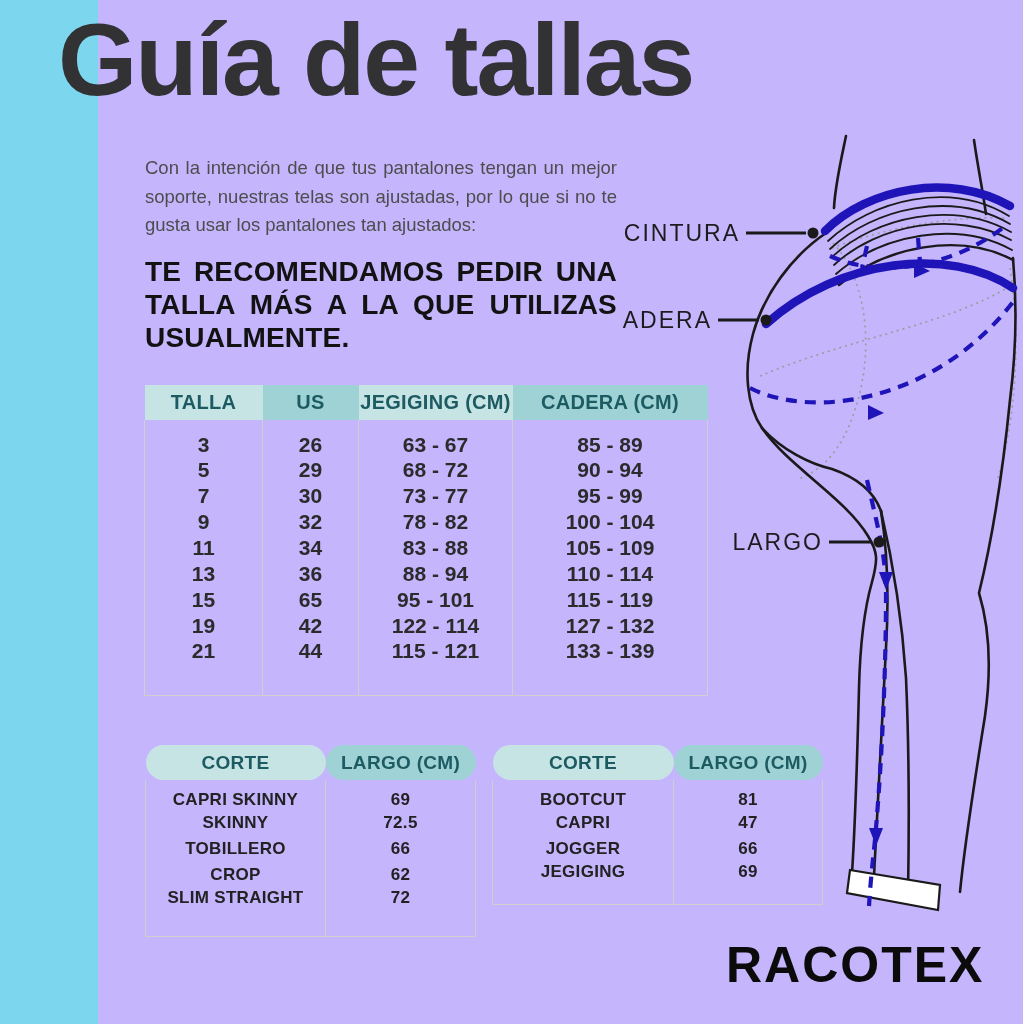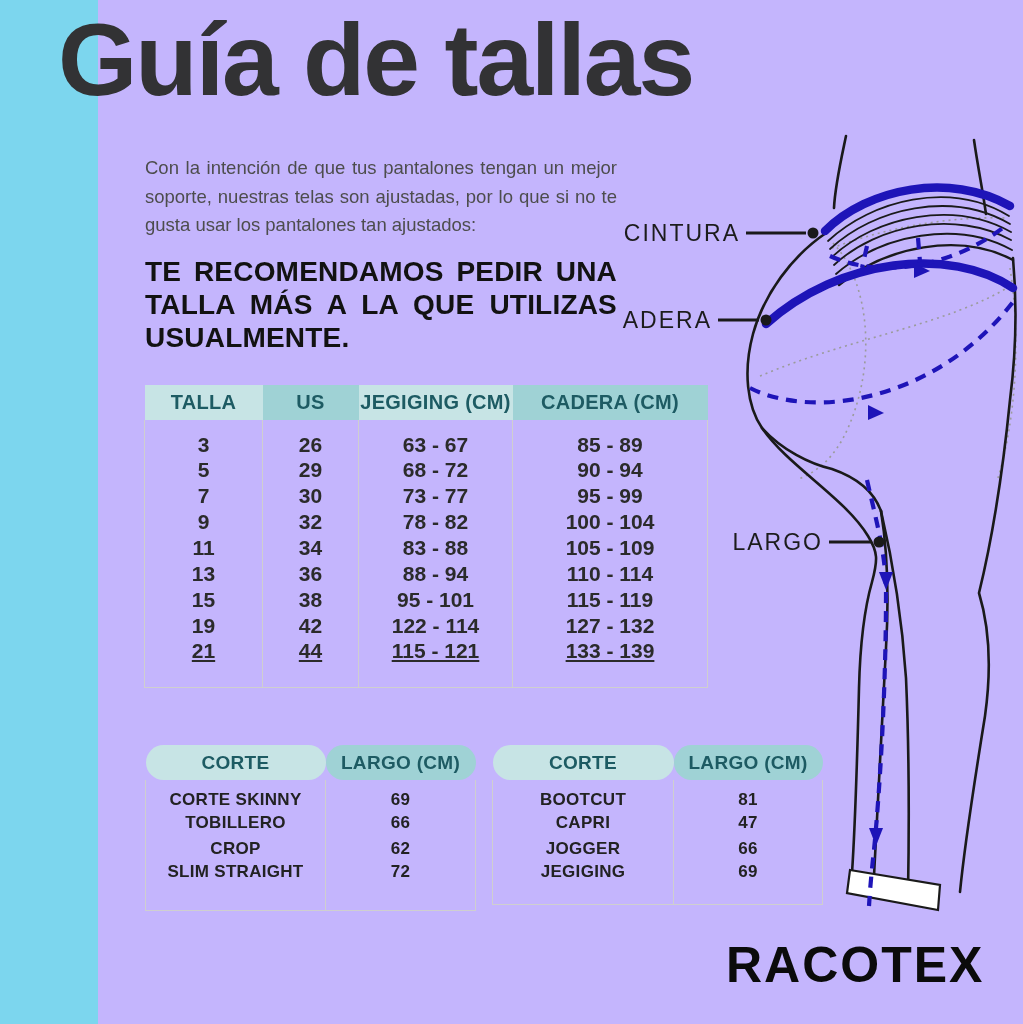--- a/index.html
+++ b/index.html
@@ -23,21 +23,21 @@
   .h-light { background:#c7e4e5; }
   .h-dark  { background:#9fd2d5; }
   tbody td { height:26px; padding:0; text-align:center; font-weight:bold;
              border-left:1.5px solid #cfcfcf; border-right:1.5px solid #cfcfcf; }
   tbody tr:first-child td { padding-top:13px; }
   tbody tr:last-child td  { border-bottom:1.5px solid #cfcfcf; }
 
   .size-table { position:absolute; left:144px; top:385px; width:563px; }
   .size-table th { font-size:20px; }
   .size-table tbody td { font-size:21px; color:#2b2b2b; }
-  .size-table tbody tr:last-child td { padding-bottom:24px;text-decoration:underline; }
+  .size-table tbody tr:last-child td { padding-bottom:32px; }
 
   .cut-table { position:absolute; top:745px; width:330px; }
   .cut-table th { font-size:19px;border-radius:21px; }
   .cut-table tbody td { font-size:17px; color:#222222; letter-spacing:0.3px; }
   .cut-table tbody tr:first-child td { padding-top:10px; }
   .cut-left  { left:145px; }
   .cut-right { left:492px; }
   .cut-left  tbody tr:last-child td { padding-bottom:28px; }
   .cut-right tbody tr:last-child td { padding-bottom:22px; }
 
@@ -109,21 +109,21 @@
           <td>105 - 109</td>
         </tr>
         <tr>
           <td>13</td>
           <td>36</td>
           <td>88 - 94</td>
           <td>110 - 114</td>
         </tr>
         <tr>
           <td>15</td>
-          <td>38</td>
+          <td>65</td>
           <td>95 - 101</td>
           <td>115 - 119</td>
         </tr>
         <tr>
           <td>19</td>
           <td>42</td>
           <td>122 - 114</td>
           <td>127 - 132</td>
         </tr>
         <tr>
@@ -141,22 +141,26 @@
         <col style="width:150px">
       </colgroup>
     <thead>
       <tr>
         <th class="h-light">CORTE</th>
         <th class="h-dark">LARGO (CM)</th>
       </tr>
     </thead>
     <tbody>
         <tr>
-          <td>CORTE SKINNY</td>
+          <td>CAPRI SKINNY</td>
           <td>69</td>
+        </tr>
+        <tr>
+          <td>SKINNY</td>
+          <td>72.5</td>
         </tr>
         <tr>
           <td>TOBILLERO</td>
           <td>66</td>
         </tr>
         <tr>
           <td>CROP</td>
           <td>62</td>
         </tr>
         <tr>

